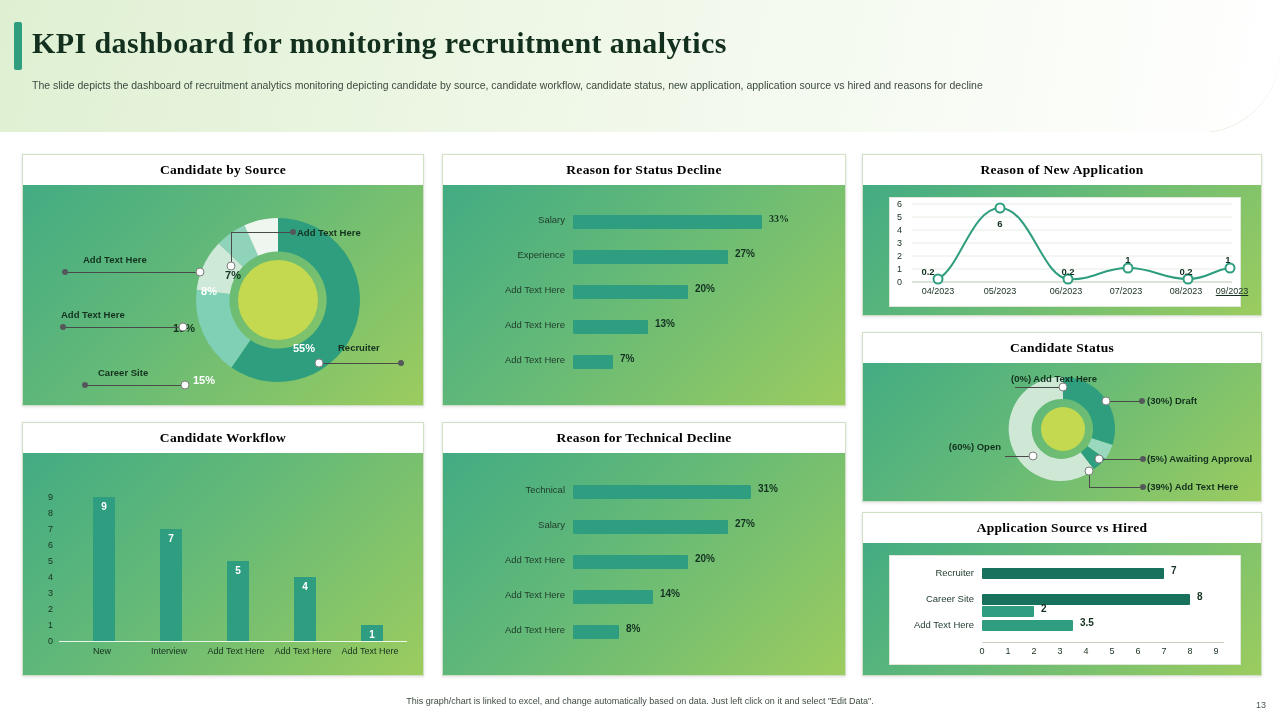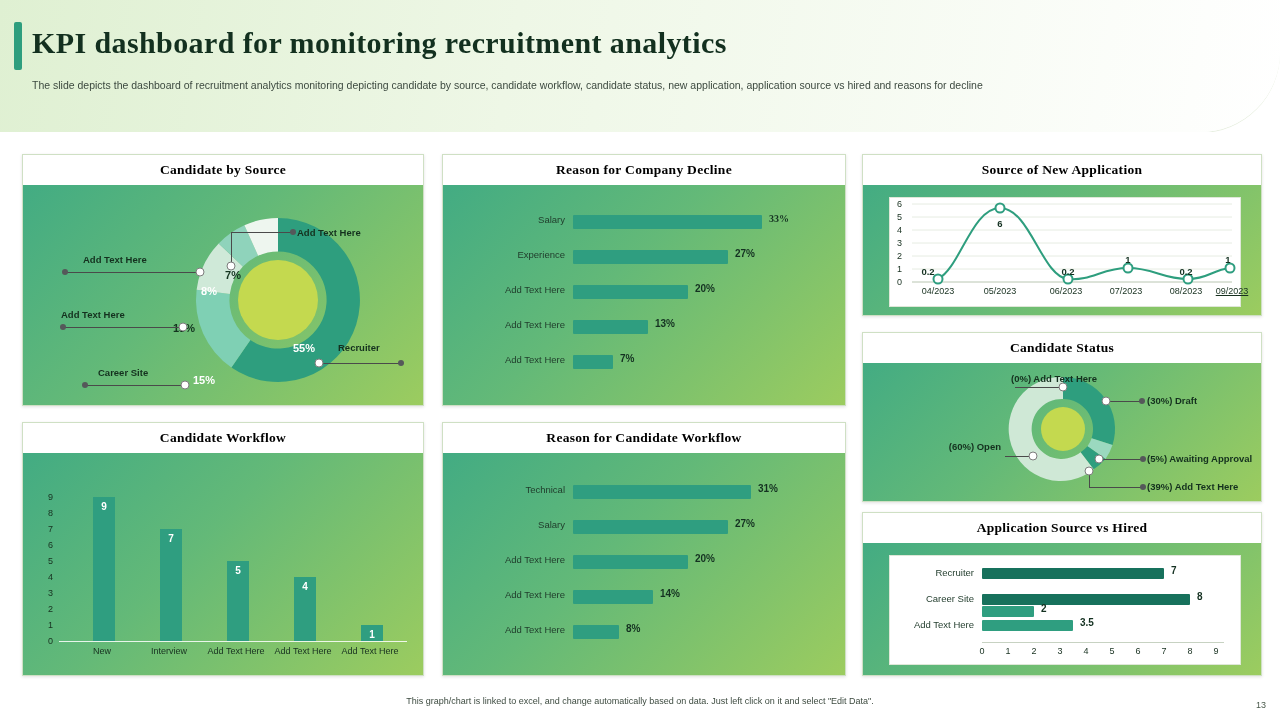--- a/index.html
+++ b/index.html
@@ -145,21 +145,21 @@
       <div class="leader-dot-w" style="left:162px;top:200px;"></div>
 
       <div class="anno" style="left:315px;top:157px;">Recruiter</div>
       <div class="leader" style="left:296px;top:178px;width:82px;"></div>
       <div class="leader-dot" style="left:378px;top:178px;"></div>
       <div class="leader-dot-w" style="left:296px;top:178px;"></div>
     </div>
   </div>
 
   <div class="panel" style="left:442px;top:22px;width:402px;height:250px;">
-    <div class="panel-title">Reason for Company Decline</div>
+    <div class="panel-title">Reason for Status Decline</div>
     <div class="plot">
       <div class="hbar-row" style="left:130px;top:30px;width:250px;">
         <span class="hbar-label">Salary</span>
         <div class="hbar" style="width:189px;"></div>
         <span class="hbar-val" style="left:189px;font-family:Liberation Serif, serif;">33%</span>
       </div>
       <div class="hbar-row" style="left:130px;top:65px;width:250px;">
         <span class="hbar-label">Experience</span>
         <div class="hbar" style="width:155px;"></div>
         <span class="hbar-val" style="left:155px;">27%</span>
@@ -176,21 +176,21 @@
       </div>
       <div class="hbar-row" style="left:130px;top:170px;width:250px;">
         <span class="hbar-label">Add Text Here</span>
         <div class="hbar" style="width:40px;"></div>
         <span class="hbar-val" style="left:40px;">7%</span>
       </div>
     </div>
   </div>
 
   <div class="panel" style="left:862px;top:22px;width:398px;height:160px;">
-    <div class="panel-title">Source of New Application</div>
+    <div class="panel-title">Reason of New Application</div>
     <div class="plot">
       <div class="white-card" style="left:26px;top:12px;width:350px;height:108px;">
 
         <div class="yt" style="left:-2px;width:14px;top:6px;">6</div>
         <div class="yt" style="left:-2px;width:14px;top:19px;">5</div>
         <div class="yt" style="left:-2px;width:14px;top:32px;">4</div>
         <div class="yt" style="left:-2px;width:14px;top:45px;">3</div>
         <div class="yt" style="left:-2px;width:14px;top:58px;">2</div>
         <div class="yt" style="left:-2px;width:14px;top:71px;">1</div>
         <div class="yt" style="left:-2px;width:14px;top:84px;">0</div>
@@ -263,21 +263,21 @@
 
       <div class="axis-lbl" style="left:45px;top:193px;width:68px;">New</div>
       <div class="axis-lbl" style="left:112px;top:193px;width:68px;">Interview</div>
       <div class="axis-lbl" style="left:179px;top:193px;width:68px;">Add Text Here</div>
       <div class="axis-lbl" style="left:246px;top:193px;width:68px;">Add Text Here</div>
       <div class="axis-lbl" style="left:313px;top:193px;width:68px;">Add Text Here</div>
     </div>
   </div>
 
   <div class="panel" style="left:442px;top:290px;width:402px;height:252px;">
-    <div class="panel-title">Reason for Candidate Workflow</div>
+    <div class="panel-title">Reason for Technical Decline</div>
     <div class="plot">
       <div class="hbar-row" style="left:130px;top:32px;width:250px;">
         <span class="hbar-label">Technical</span>
         <div class="hbar" style="width:178px;"></div>
         <span class="hbar-val" style="left:178px;">31%</span>
       </div>
       <div class="hbar-row" style="left:130px;top:67px;width:250px;">
         <span class="hbar-label">Salary</span>
         <div class="hbar" style="width:155px;"></div>
         <span class="hbar-val" style="left:155px;">27%</span>

